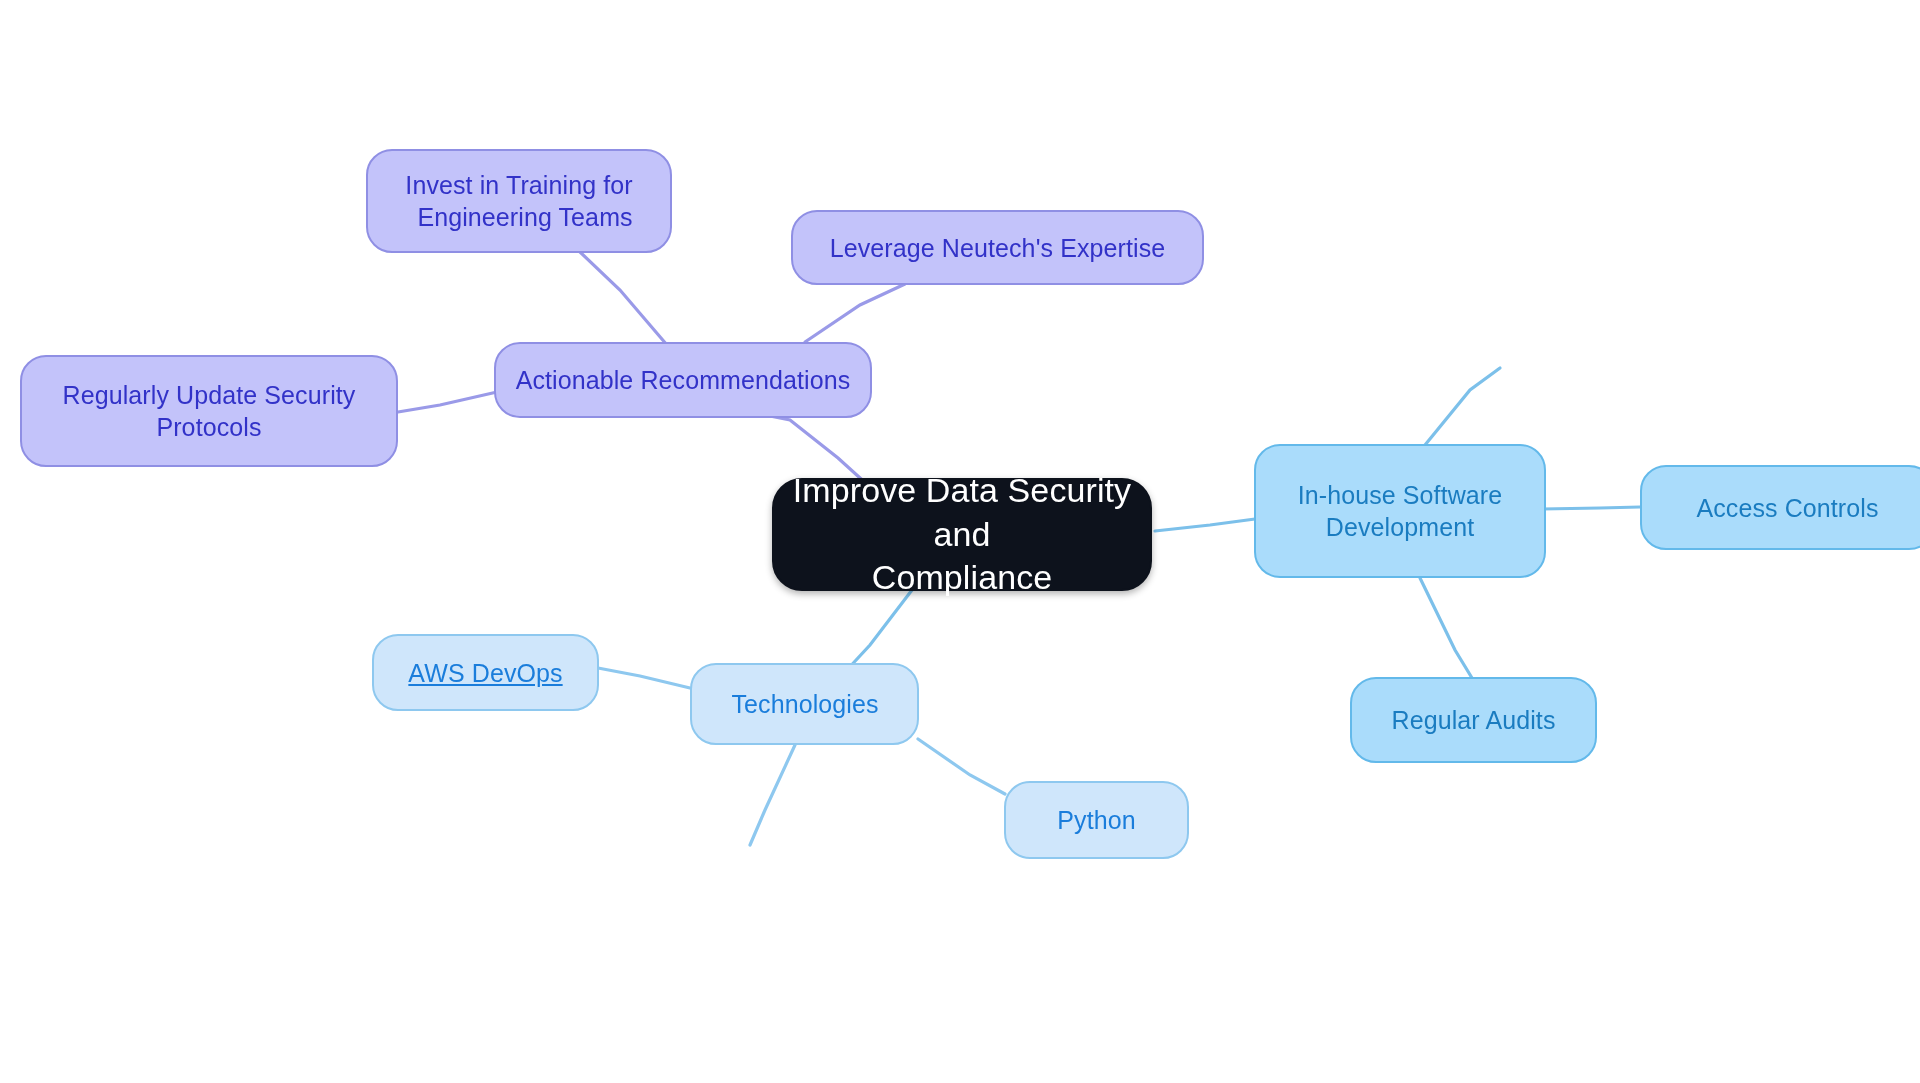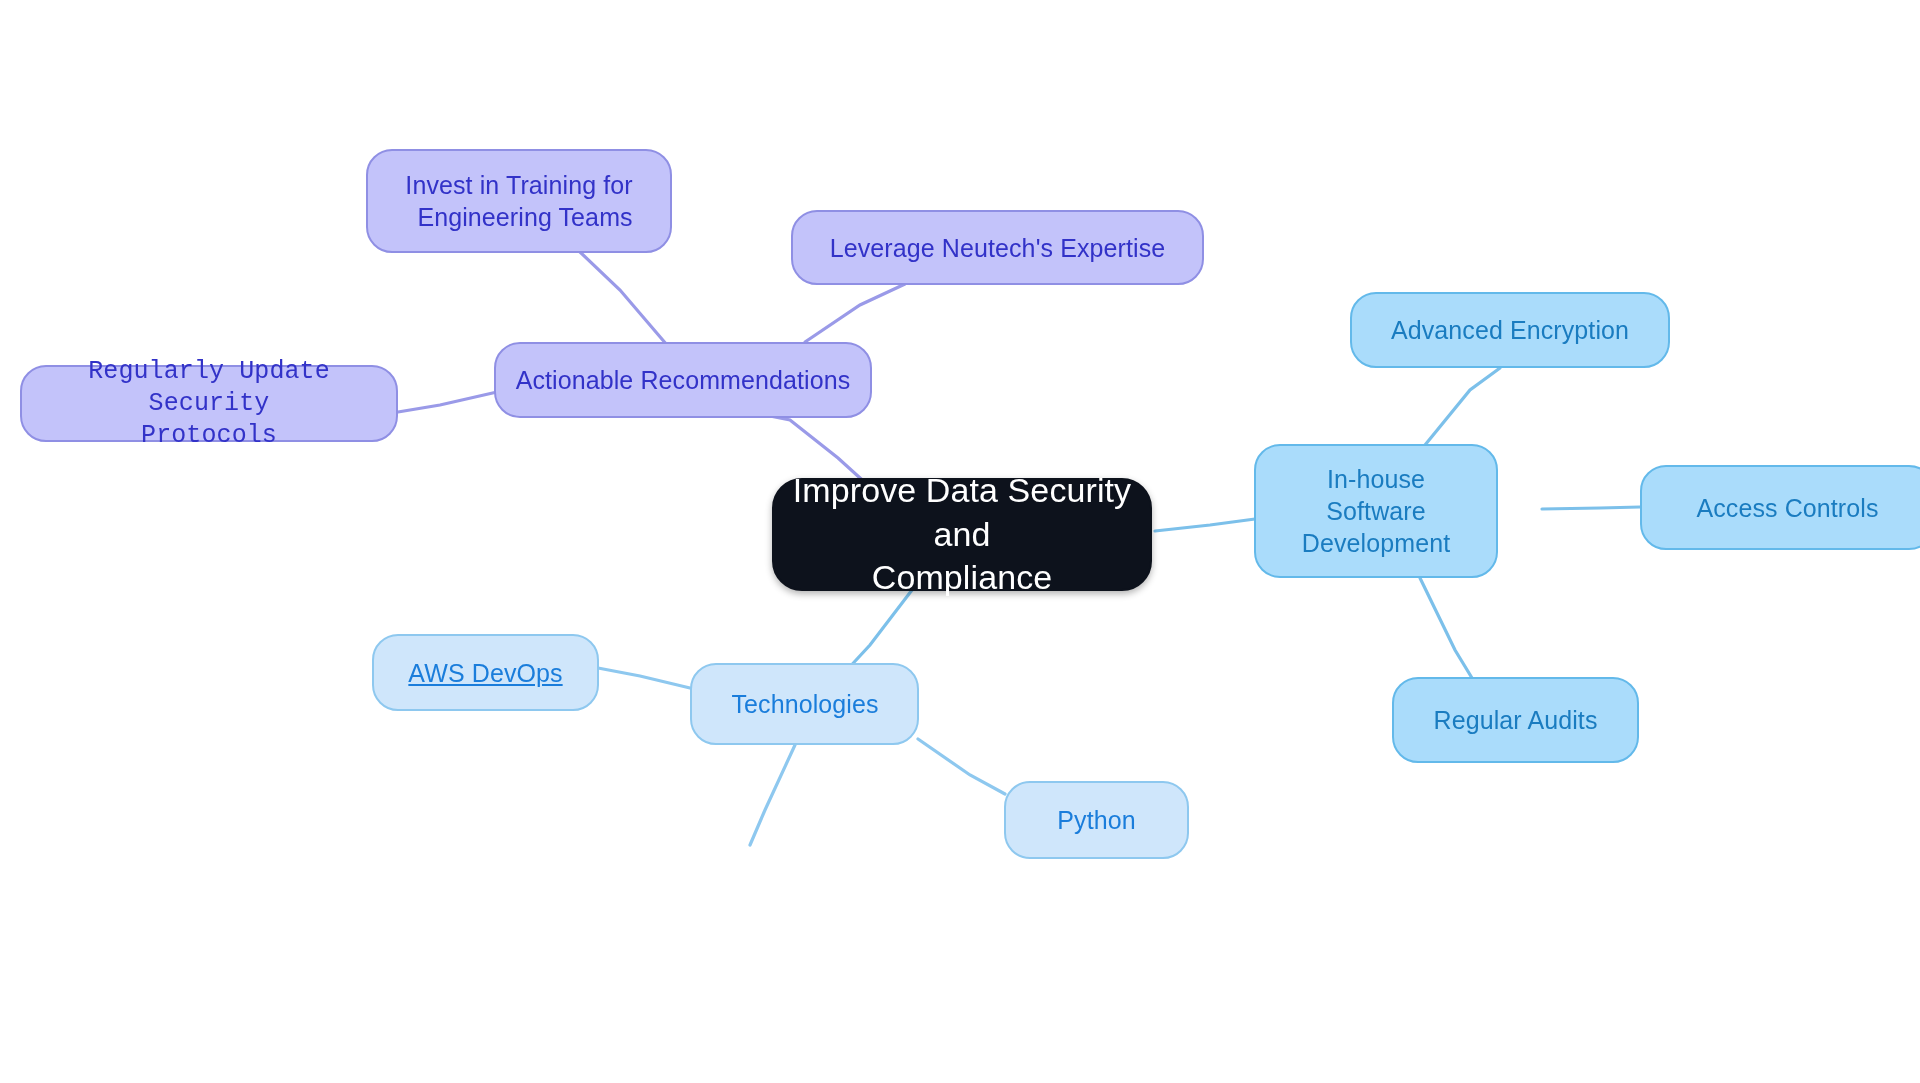--- a/index.html
+++ b/index.html
@@ -107,31 +107,30 @@
   <div class="node node-root" style="left:772px; top:478px; width:380px; height:113px;">Improve Data Security and
 Compliance</div>
 
   <div class="node node-purple" style="left:494px; top:342px; width:378px; height:76px;">Actionable Recommendations</div>
 
   <div class="node node-purple" style="left:366px; top:149px; width:306px; height:104px;text-align:right;">Invest in Training for
 Engineering Teams</div>
 
   <div class="node node-purple" style="left:791px; top:210px; width:413px; height:75px;">Leverage Neutech's Expertise</div>
 
-  <div class="node node-purple" style="left:20px; top:365px; width:378px; height:77px;font-family:Liberation Mono, monospace;">Regularly Update Security
+  <div class="node node-purple" style="left:20px; top:355px; width:378px; height:112px;">Regularly Update Security
 Protocols</div>
 
-  <div class="node node-blue" style="left:1254px; top:444px; width:244px; height:134px;">In-house Software
+  <div class="node node-blue" style="left:1254px; top:444px; width:292px; height:134px;">In-house Software
 Development</div>
 
-  <div class="node node-blue" style="left:1350px; top:292px; width:320px; height:76px;">Advanced Encryption</div>
 
   <div class="node node-blue" style="left:1640px; top:465px; width:295px; height:85px;">Access Controls</div>
 
-  <div class="node node-blue" style="left:1392px; top:677px; width:247px; height:86px;">Regular Audits</div>
+  <div class="node node-blue" style="left:1350px; top:677px; width:247px; height:86px;">Regular Audits</div>
 
   <div class="node node-blue-light" style="left:690px; top:663px; width:229px; height:82px;padding-left:19px;">Technologies</div>
 
   <div class="node node-blue-light" style="left:372px; top:634px; width:227px; height:77px;text-decoration:underline;">AWS DevOps</div>
 
   <div class="node node-blue-light" style="left:1004px; top:781px; width:185px; height:78px;">Python</div>
 
 
 </div>
 

